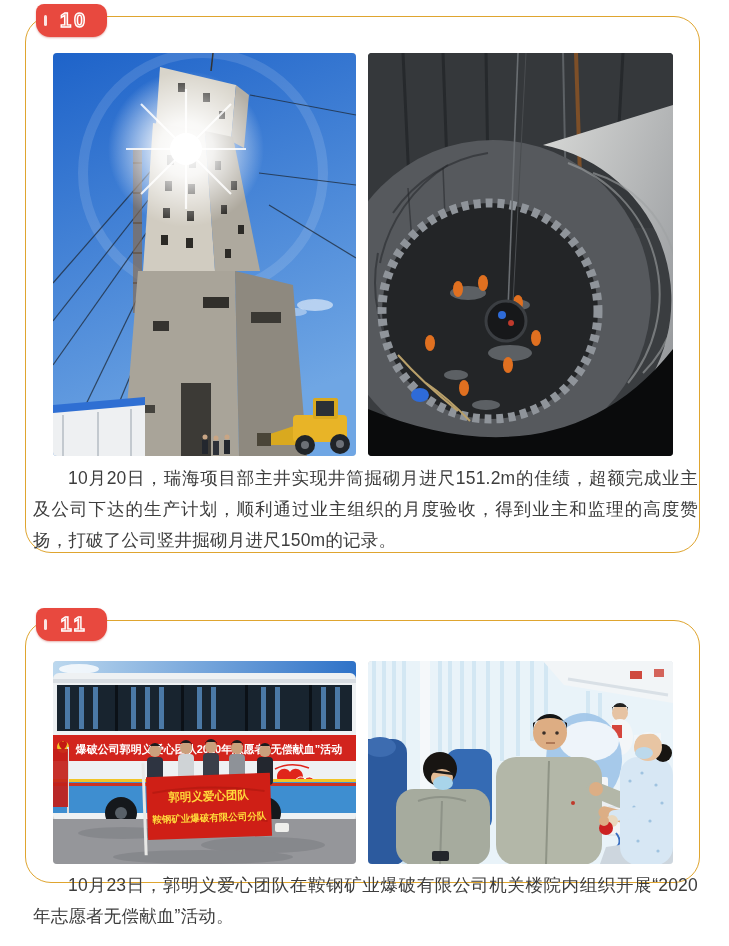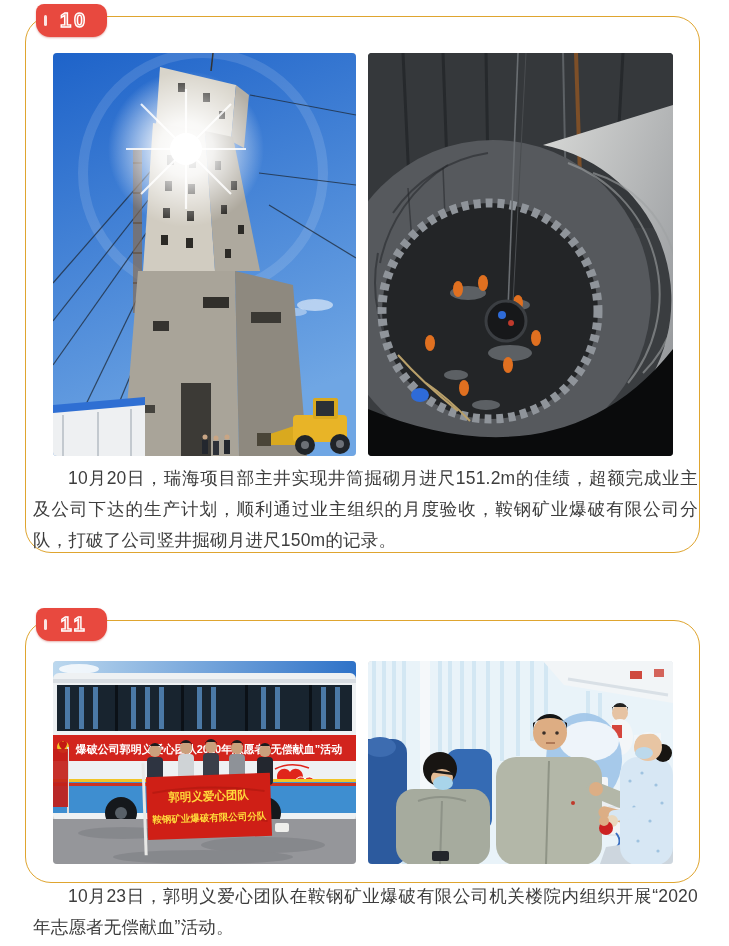--- a/index.html
+++ b/index.html
@@ -36,21 +36,21 @@
   #photo-tower    { left:27px;  top:36px; width:303px; height:403px; }
   #photo-shaft    { left:342px; top:36px; width:305px; height:403px; }
   #photo-bus      { left:27px;  top:40px; width:303px; height:203px; }
   #photo-interior { left:342px; top:40px; width:305px; height:203px; }
   .para {
     position:absolute; left:7px; width:665px;
     font-size:17.5px; line-height:31px; color:#3d3d3d;
     text-align:justify; text-indent:2em; letter-spacing:.2px;
   }
   #para-10 { top:446px; }
-  #para-11 { top:249px;margin-top:11px; }
+  #para-11 { top:249px; }
 </style>
 </head>
 <body>
 
 <div class="section-box" id="section-10">
   <div class="num-badge">
     <span class="badge-tick"></span>
     <span class="badge-num">10</span>
   </div>
 
@@ -223,21 +223,21 @@
       </g>
       <g stroke="#b9a06a" stroke-width="2" fill="none">
         <path d="M 30,302 Q 55,330 90,358"></path>
           <path d="M 58,330 Q 80,345 102,368"></path>
       </g>
       <ellipse cx="52" cy="342" rx="9" ry="7" fill="#2e6bd8"></ellipse>
       <path d="M0,356 C 110,402 225,398 305,296 L305,403 L0,403 Z" fill="#0a0b0c"></path>
     </svg>
   </div>
 
-  <p class="para" id="para-10">10月20日，瑞海项目部主井实现井筒掘砌月进尺151.2m的佳绩，超额完成业主及公司下达的生产计划，顺利通过业主组织的月度验收，鞍钢矿业爆破有限公司分队，打破了公司竖井掘砌月进尺150m的记录。</p>
+  <p class="para" id="para-10">10月20日，瑞海项目部主井实现井筒掘砌月进尺151.2m的佳绩，超额完成业主及公司下达的生产计划，顺利通过业主组织的月度验收，得到业主和监理的高度赞扬，打破了公司竖井掘砌月进尺150m的记录。</p>
 </div>
 
 <div class="section-box" id="section-11">
   <div class="num-badge">
     <span class="badge-tick"></span>
     <span class="badge-num">11</span>
   </div>
 
   <div class="photo" id="photo-bus">
     <svg viewBox="0 0 303 203" preserveAspectRatio="none">

